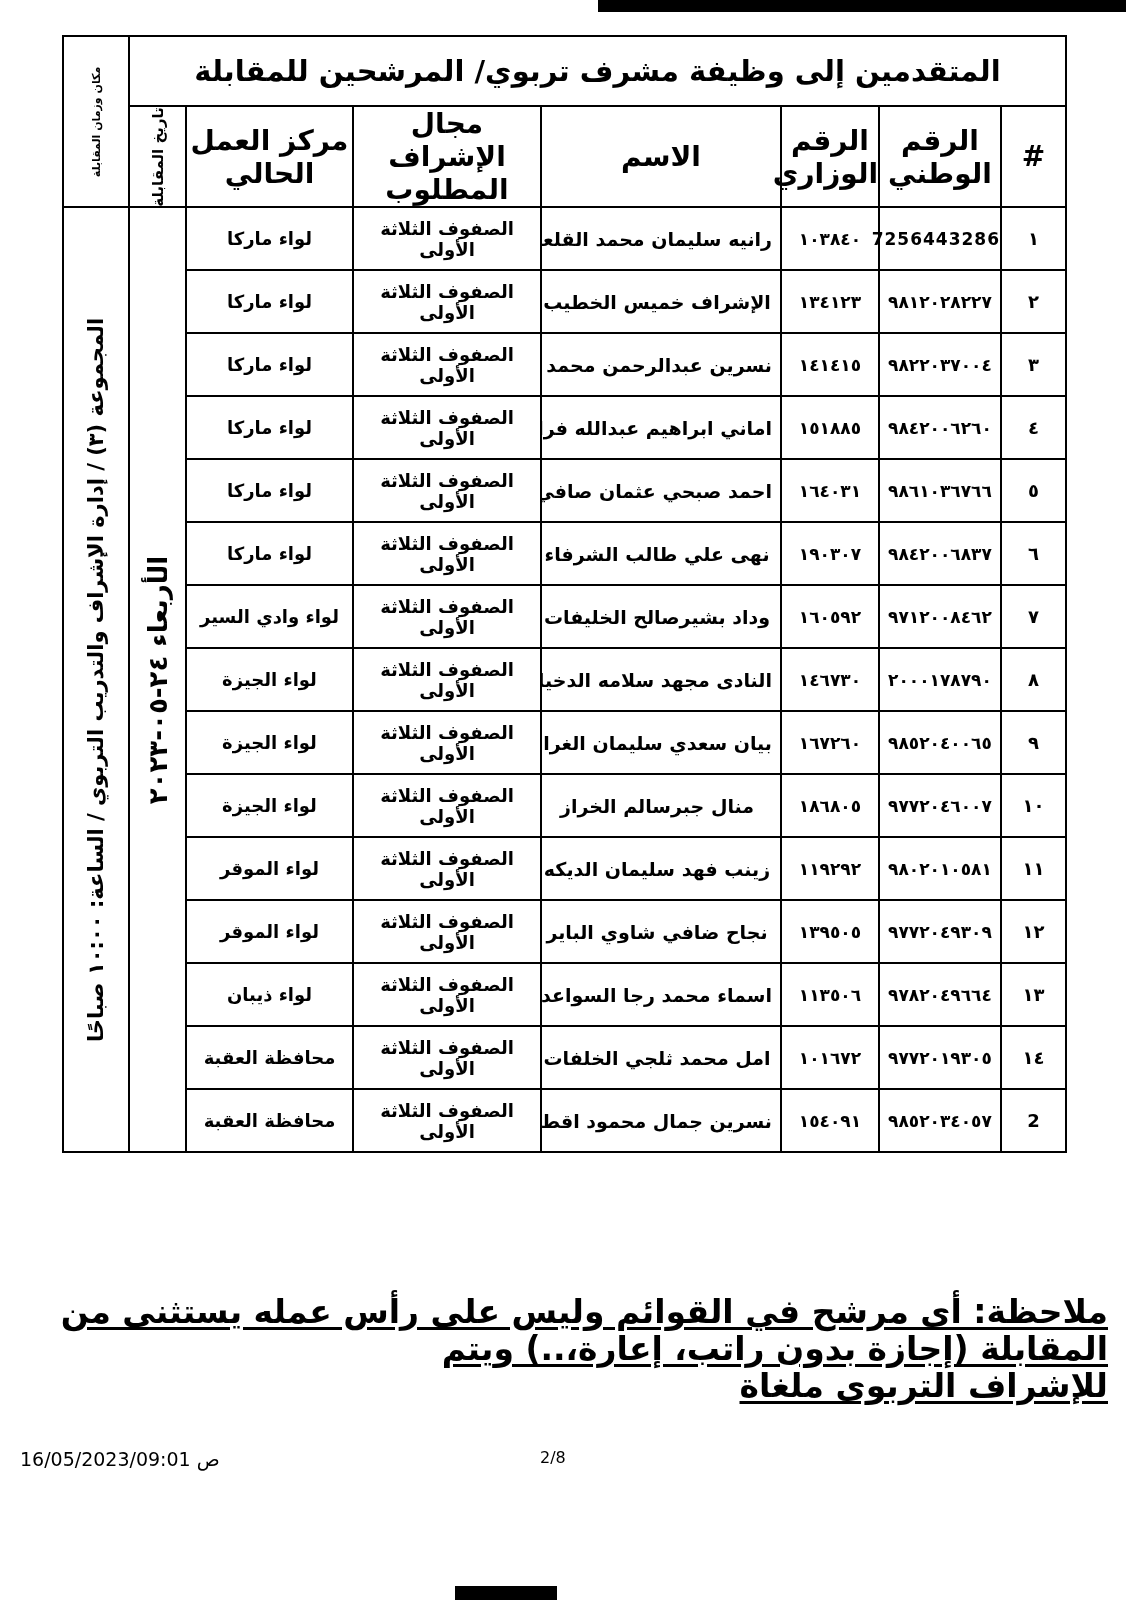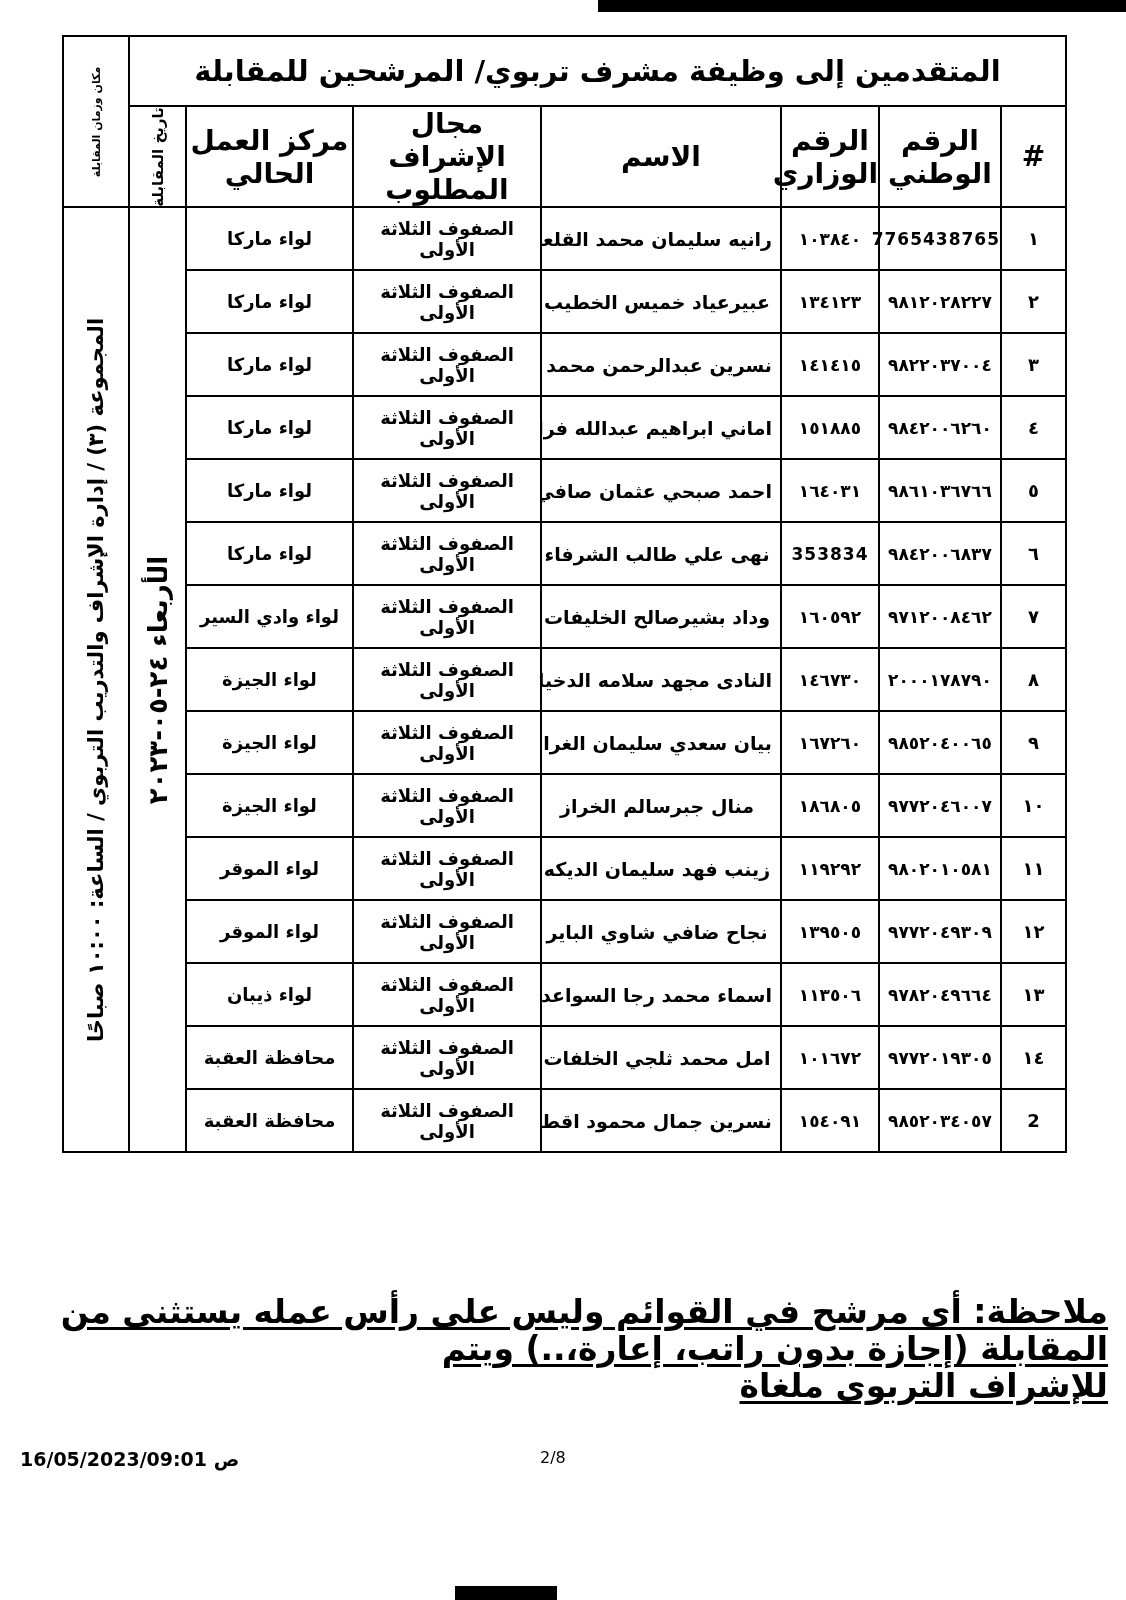--- a/index.html
+++ b/index.html
@@ -76,21 +76,21 @@
     line-height: 37px;
   }
   .note-line { text-decoration: underline; text-underline-offset: 4px; }
 
   .footer-datetime {
     position: absolute;
     top: 1448px;
     left: 20px;
     direction: ltr;
     font-size: 19px;
-    font-weight: bold;
+    font-weight: normal;
   }
   .footer-page {
     position: absolute;
     top: 1448px;
     left: 540px;
     font-size: 16px;
     font-weight: normal;
   }
 </style>
 </head>
@@ -127,37 +127,37 @@
         <th class="hcell">مجال الإشراف المطلوب</th>
         <th class="hcell">مركز العمل الحالي</th>
         <th class="vcell date-header-cell">
           <div class="vtext date-header-text">تاريخ المقابلة</div>
         </th>
       </tr>
     </thead>
     <tbody id="table-body">
         <tr>
           <td class="cell cell-index">١</td>
-          <td class="cell cell-national_id">7765438765</td>
+          <td class="cell cell-national_id">7256443286</td>
           <td class="cell cell-ministry_id">١٠٣٨٤٠</td>
           <td class="cell cell-name">رانيه سليمان محمد القلعاوي</td>
           <td class="cell cell-field">الصفوف الثلاثة الأولى</td>
           <td class="cell cell-center">لواء ماركا</td>
           <td class="vcell date-cell" rowspan="15">
             <div class="vtext date-text">الأربعاء ٢٤-٠٥-٢٠٢٣</div>
           </td>
           <td class="vcell place-cell" rowspan="15">
             <div class="vtext place-text">المجموعة (٣) / إدارة الإشراف والتدريب التربوي / الساعة: ١٠:٠٠ صباحًا</div>
           </td>
         </tr>
         <tr>
           <td class="cell cell-index">٢</td>
           <td class="cell cell-national_id">٩٨١٢٠٢٨٢٢٧</td>
           <td class="cell cell-ministry_id">١٣٤١٢٣</td>
-          <td class="cell cell-name">عبيرعياد خميس الخطيب</td>
+          <td class="cell cell-name">الإشراف خميس الخطيب</td>
           <td class="cell cell-field">الصفوف الثلاثة الأولى</td>
           <td class="cell cell-center">لواء ماركا</td>
         </tr>
         <tr>
           <td class="cell cell-index">٣</td>
           <td class="cell cell-national_id">٩٨٢٢٠٣٧٠٠٤</td>
           <td class="cell cell-ministry_id">١٤١٤١٥</td>
           <td class="cell cell-name">نسرين عبدالرحمن محمد ابوديه</td>
           <td class="cell cell-field">الصفوف الثلاثة الأولى</td>
           <td class="cell cell-center">لواء ماركا</td>
@@ -174,21 +174,21 @@
           <td class="cell cell-index">٥</td>
           <td class="cell cell-national_id">٩٨٦١٠٣٦٧٦٦</td>
           <td class="cell cell-ministry_id">١٦٤٠٣١</td>
           <td class="cell cell-name">احمد صبحي عثمان صافي</td>
           <td class="cell cell-field">الصفوف الثلاثة الأولى</td>
           <td class="cell cell-center">لواء ماركا</td>
         </tr>
         <tr>
           <td class="cell cell-index">٦</td>
           <td class="cell cell-national_id">٩٨٤٢٠٠٦٨٣٧</td>
-          <td class="cell cell-ministry_id">353834</td>
+          <td class="cell cell-ministry_id">١٩٠٣٠٧</td>
           <td class="cell cell-name">نهى علي طالب الشرفاء</td>
           <td class="cell cell-field">الصفوف الثلاثة الأولى</td>
           <td class="cell cell-center">لواء ماركا</td>
         </tr>
         <tr>
           <td class="cell cell-index">٧</td>
           <td class="cell cell-national_id">٩٧١٢٠٠٨٤٦٢</td>
           <td class="cell cell-ministry_id">١٦٠٥٩٢</td>
           <td class="cell cell-name">وداد بشيرصالح الخليفات</td>
           <td class="cell cell-field">الصفوف الثلاثة الأولى</td>

